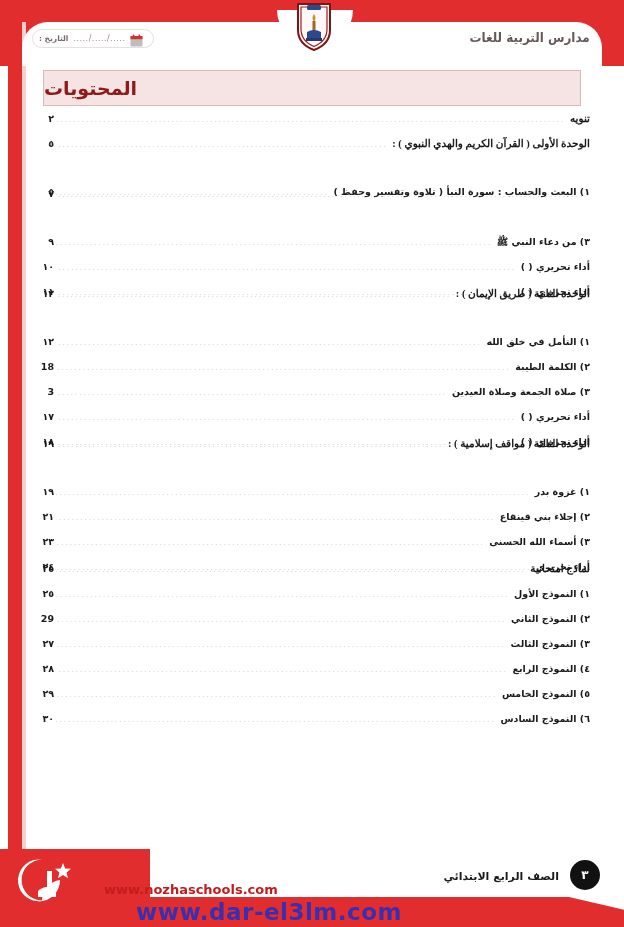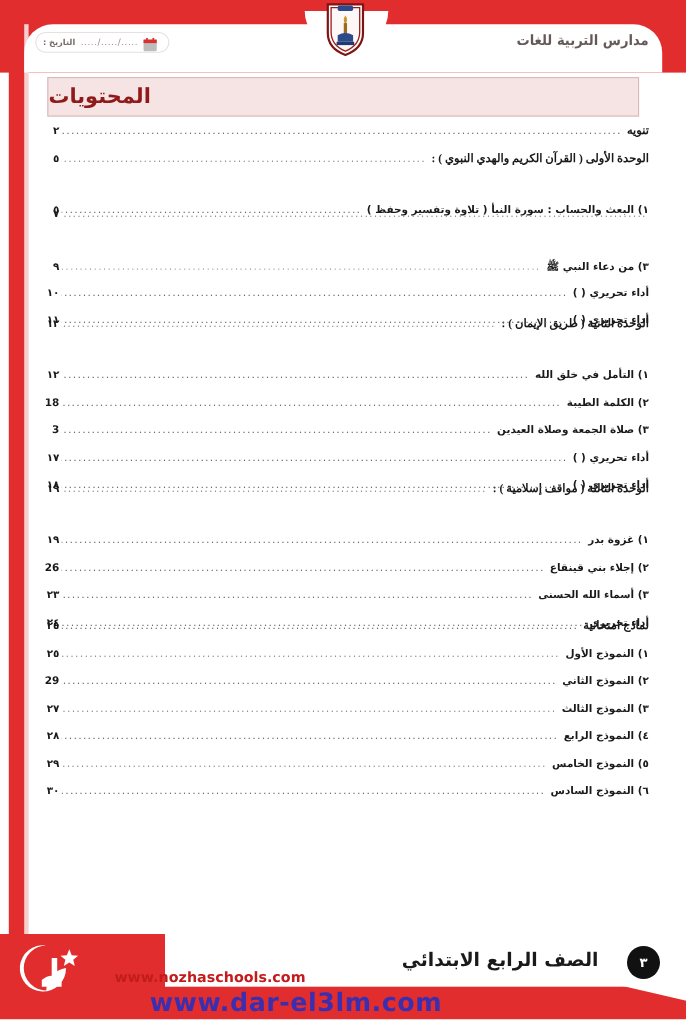--- a/index.html
+++ b/index.html
@@ -257,22 +257,22 @@
     left: 104px;
     font-size: 13px;
     font-weight: bold;
     color: #c41c1c;
     direction: ltr;
     z-index: 5;
   }
   .grade-label {
     position: absolute;
     bottom: 44px;
-    right: 80px;
-    font-size: 17px;
+    right: 65px;
+    font-size: 11px;
     font-weight: bold;
     color: #1a1a1a;
     z-index: 5;
     white-space: nowrap;
   }
   .page-badge {
     position: absolute;
     bottom: 37px;
     right: 24px;
     width: 30px;
@@ -417,21 +417,21 @@
         <span class="toc-page">١٩</span>
       </div>
       <div class="toc-row lvl-sub">
         <span class="toc-text">١) غزوة بدر</span>
         <span class="toc-leader"></span>
         <span class="toc-page">١٩</span>
       </div>
       <div class="toc-row lvl-sub">
         <span class="toc-text">٢) إجلاء بني قينقاع</span>
         <span class="toc-leader"></span>
-        <span class="toc-page">26</span>
+        <span class="toc-page">٢١</span>
       </div>
       <div class="toc-row lvl-sub">
         <span class="toc-text">٣) أسماء الله الحسنى</span>
         <span class="toc-leader"></span>
         <span class="toc-page">٢٣</span>
       </div>
       <div class="toc-row lvl-sub">
         <span class="toc-text">أداء تحريري</span>
         <span class="toc-leader"></span>
         <span class="toc-page">٢٤</span>

